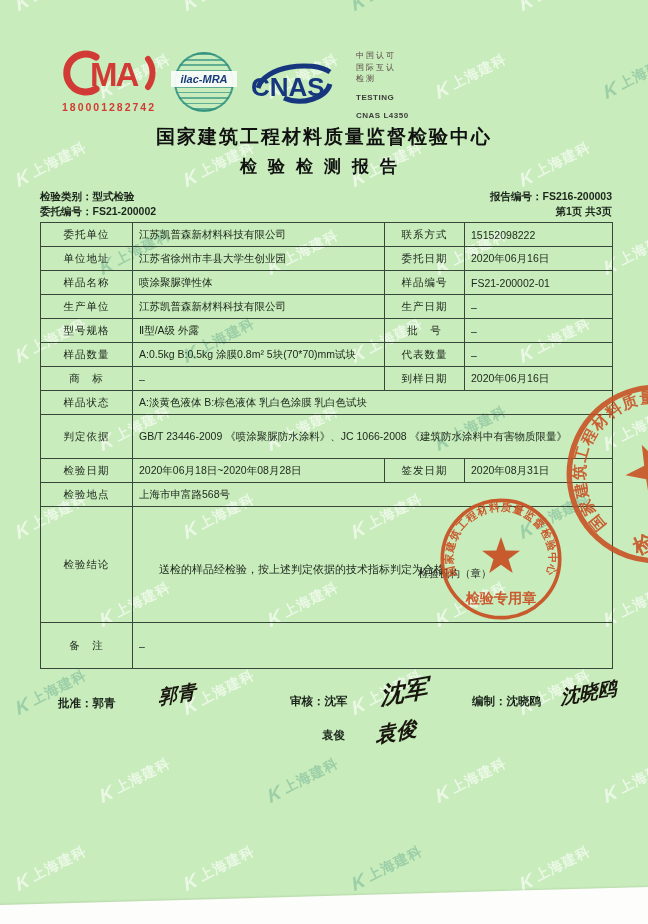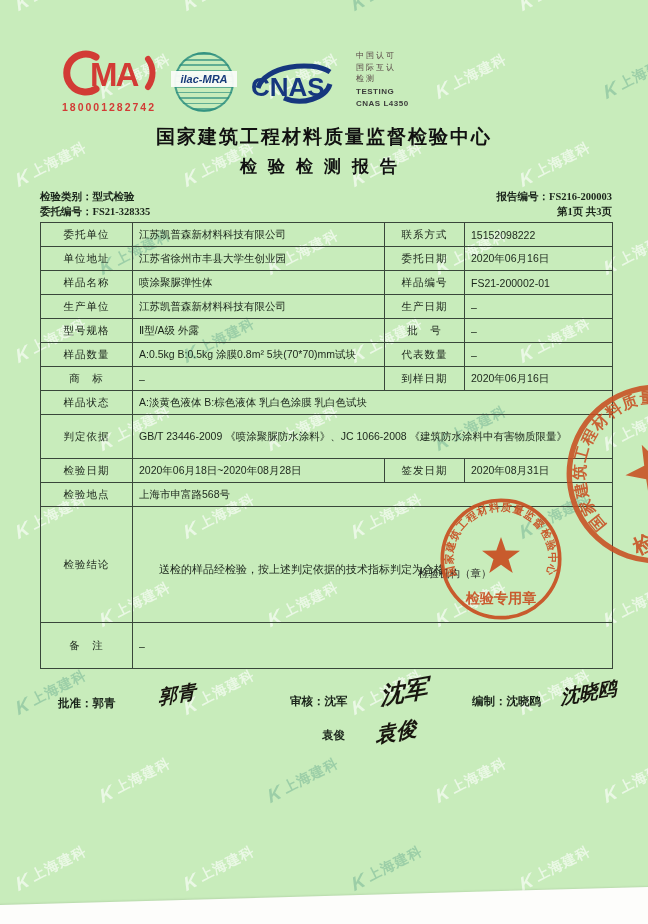--- a/index.html
+++ b/index.html
@@ -16,29 +16,29 @@
   
   .logos{position:absolute;top:50px;left:60px;display:flex;align-items:flex-start;gap:16px;}
   .cma-number{margin-top:1px;text-align:center;font-size:10.5px;font-weight:bold;color:#d23b35;letter-spacing:2px;}
   .ilac{position:relative;width:56px;height:56px;border-radius:50%;border:2px solid rgba(40,140,125,.8);
         background:repeating-linear-gradient(0deg,rgba(40,140,125,.65) 0 1.5px,rgba(40,140,125,0) 1.5px 5.5px);
         overflow:visible;margin-top:2px;}
   .ilac .band{position:absolute;left:-5px;right:-5px;top:17px;height:16px;background:rgba(250,252,248,.95);
         display:flex;align-items:center;justify-content:center;font-size:11px;font-weight:bold;
         font-style:italic;color:#173a7a;letter-spacing:0;}
   .acc{margin-left:4px;font-size:8px;line-height:1.45;color:#5a4a48;letter-spacing:2px;}
-  .acc .en{letter-spacing:.5px;color:#3c3c3c;font-weight:bold;margin-top:1px;}
+  .acc .en{letter-spacing:.5px;color:#3c3c3c;font-weight:bold;margin-top:7px;}
   
   .title{position:absolute;top:124px;left:0;width:100%;text-align:center;
          font-size:19px;font-weight:bold;letter-spacing:2px;color:#111;}
   .subtitle{position:absolutE;}
   .subtitle{position:absolute;top:155px;left:0;width:100%;text-align:center;
          font-size:17px;font-weight:bold;letter-spacing:11px;color:#111;}
   
-  .meta{position:absolute;top:189px;left:40px;width:572px;font-size:10.5px;font-weight:bold;font-family:Liberation Serif, serif;}
+  .meta{position:absolute;top:189px;left:40px;width:572px;font-size:10.5px;font-weight:bold;}
   .meta .line{display:flex;justify-content:space-between;line-height:15px;}
   
   table.report{position:absolute;top:222px;left:40px;width:572px;border-collapse:collapse;table-layout:fixed;}
   table.report td{border:1px solid #39463a;font-size:10.5px;padding:1px 6px;vertical-align:middle;
                   overflow:hidden;white-space:nowrap;}
   td.lbl{font-weight:normal;text-align:center;letter-spacing:1px;white-space:nowrap;}
   tr.std{height:24px;}
   tr.basis{height:44px;}
   tr.concl{height:116px;}
   tr.remark{height:46px;}
@@ -268,21 +268,21 @@
 
     <div class="title">国家建筑工程材料质量监督检验中心</div>
     <div class="subtitle">检验检测报告</div>
 
     <div class="meta">
       <div class="line">
         <span>检验类别：型式检验</span>
         <span>报告编号：FS216-200003</span>
       </div>
       <div class="line">
-        <span>委托编号：FS21-328335</span>
+        <span>委托编号：FS21-200002</span>
         <span>第1页 共3页</span>
       </div>
     </div>
 
     <table class="report">
       <colgroup>
           <col style="width:92px">
           <col style="width:252px">
           <col style="width:80px">
           <col style="width:148px">

